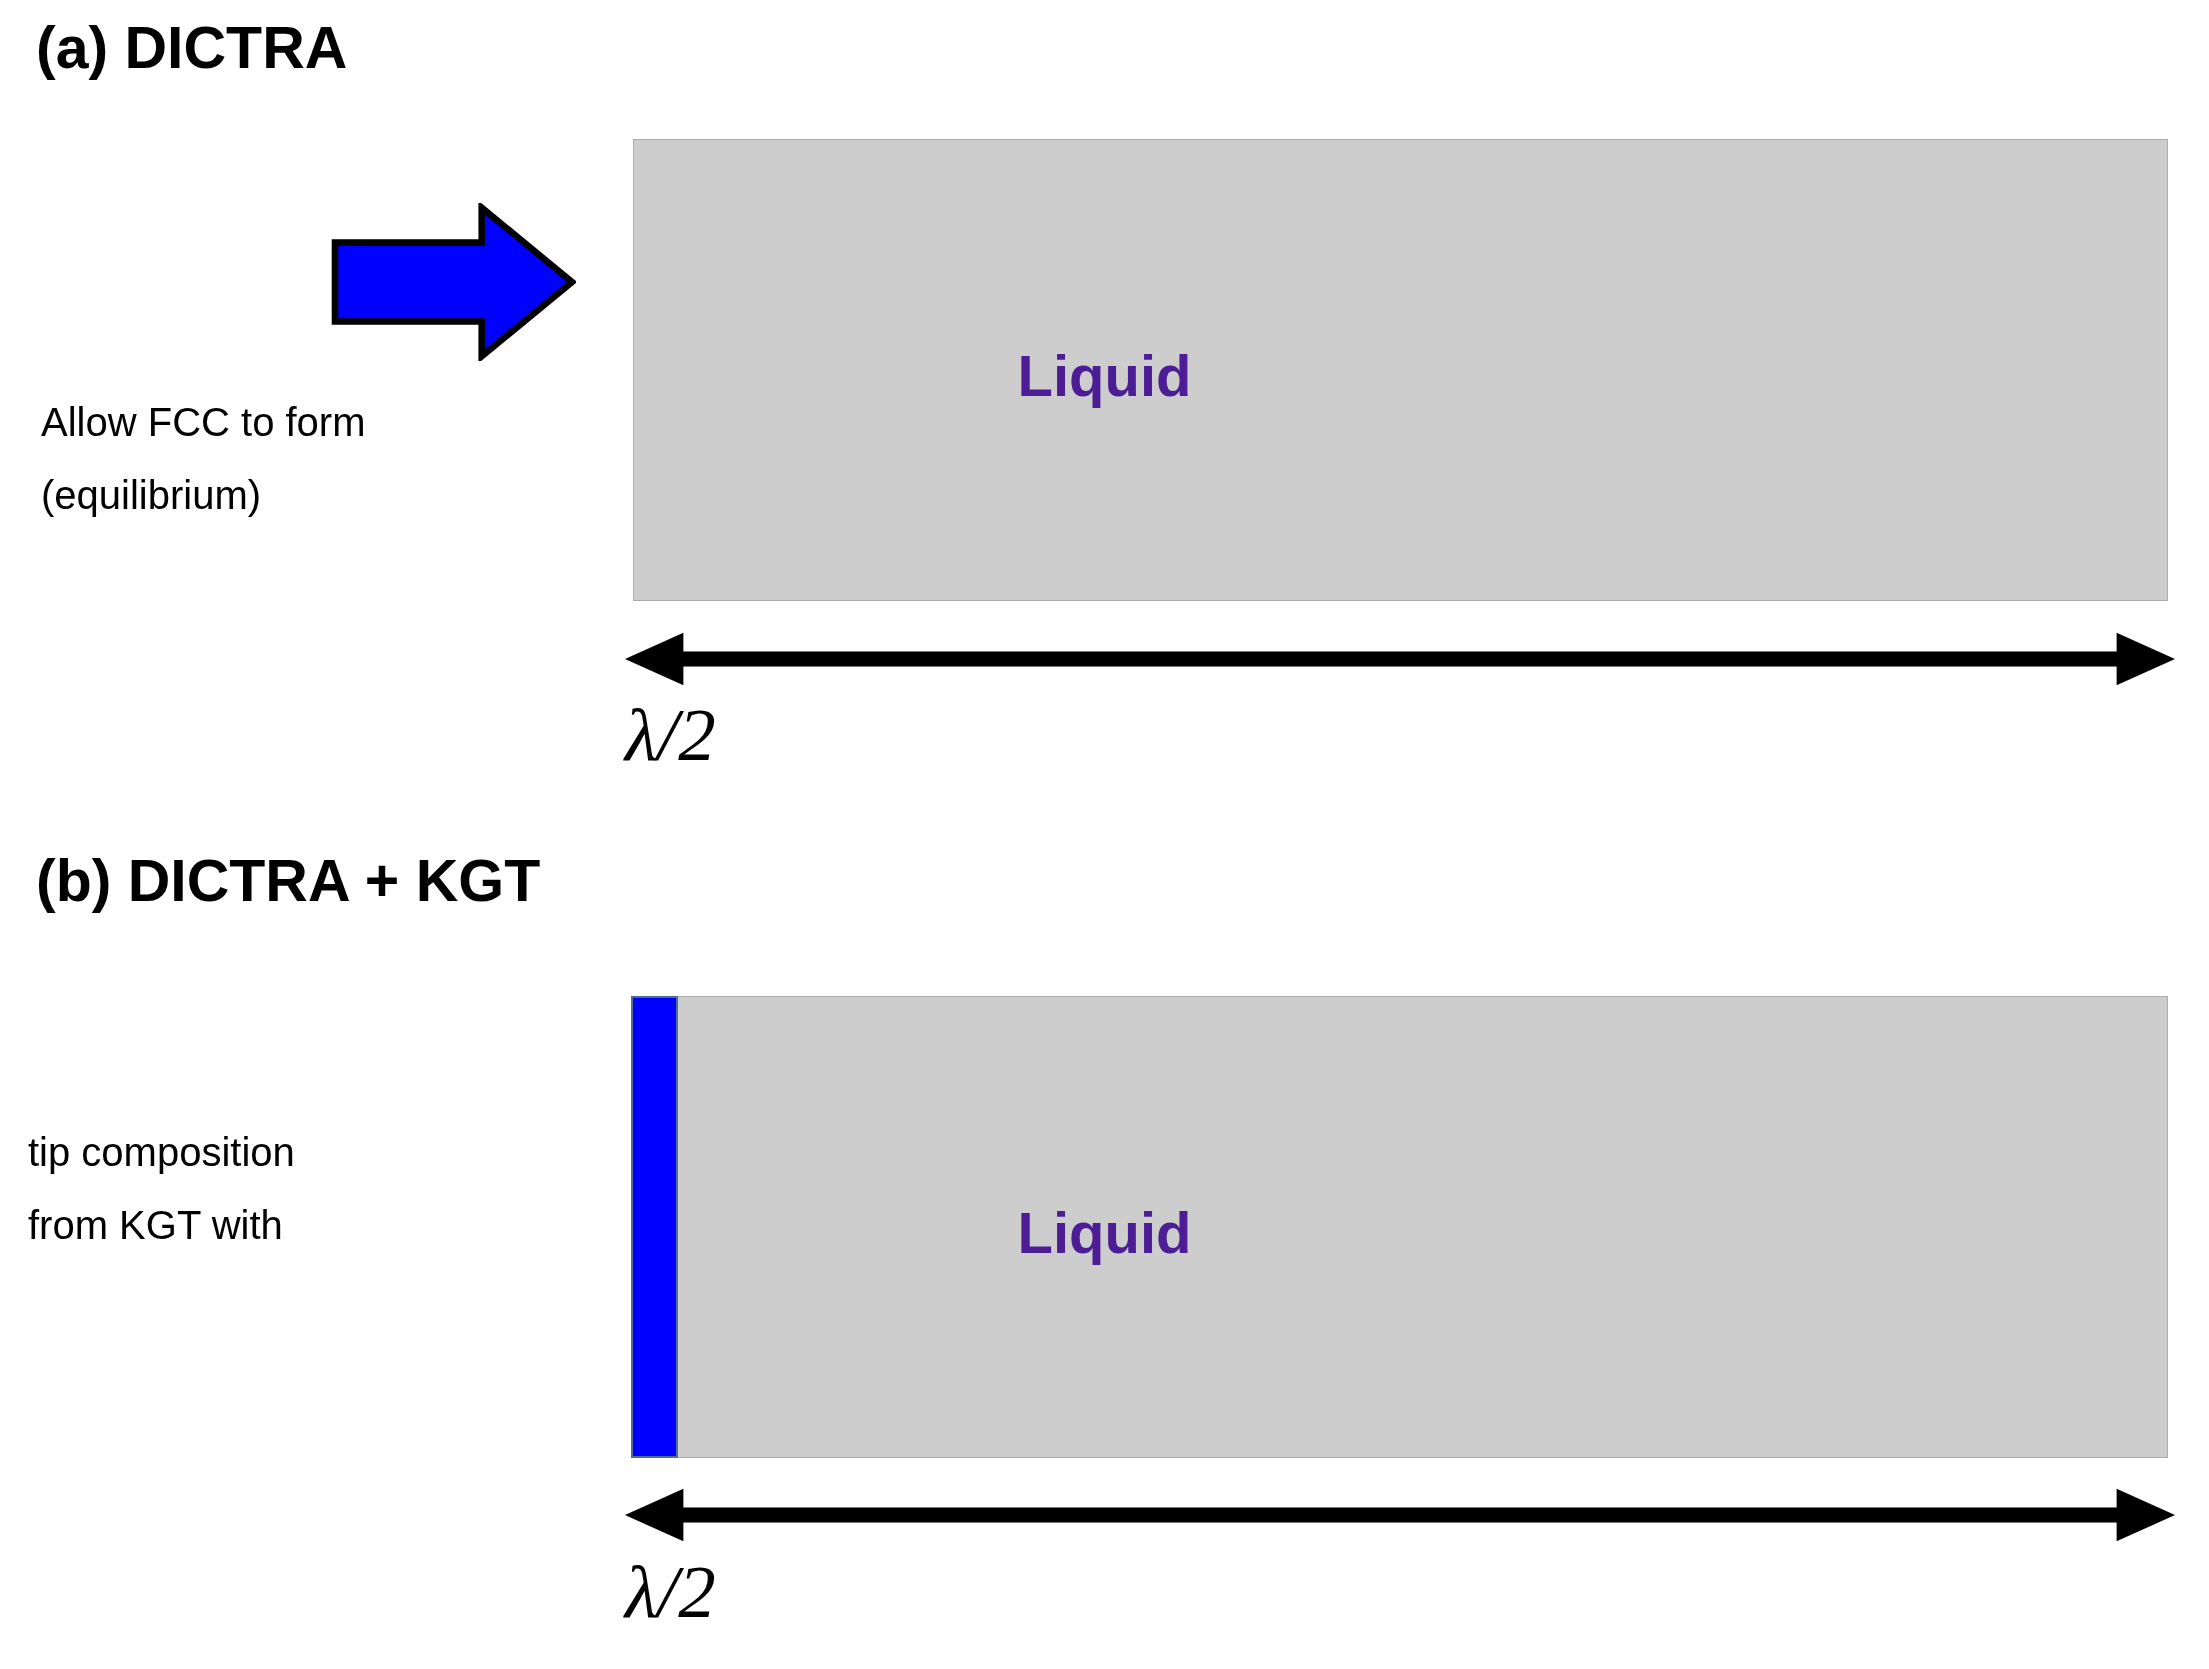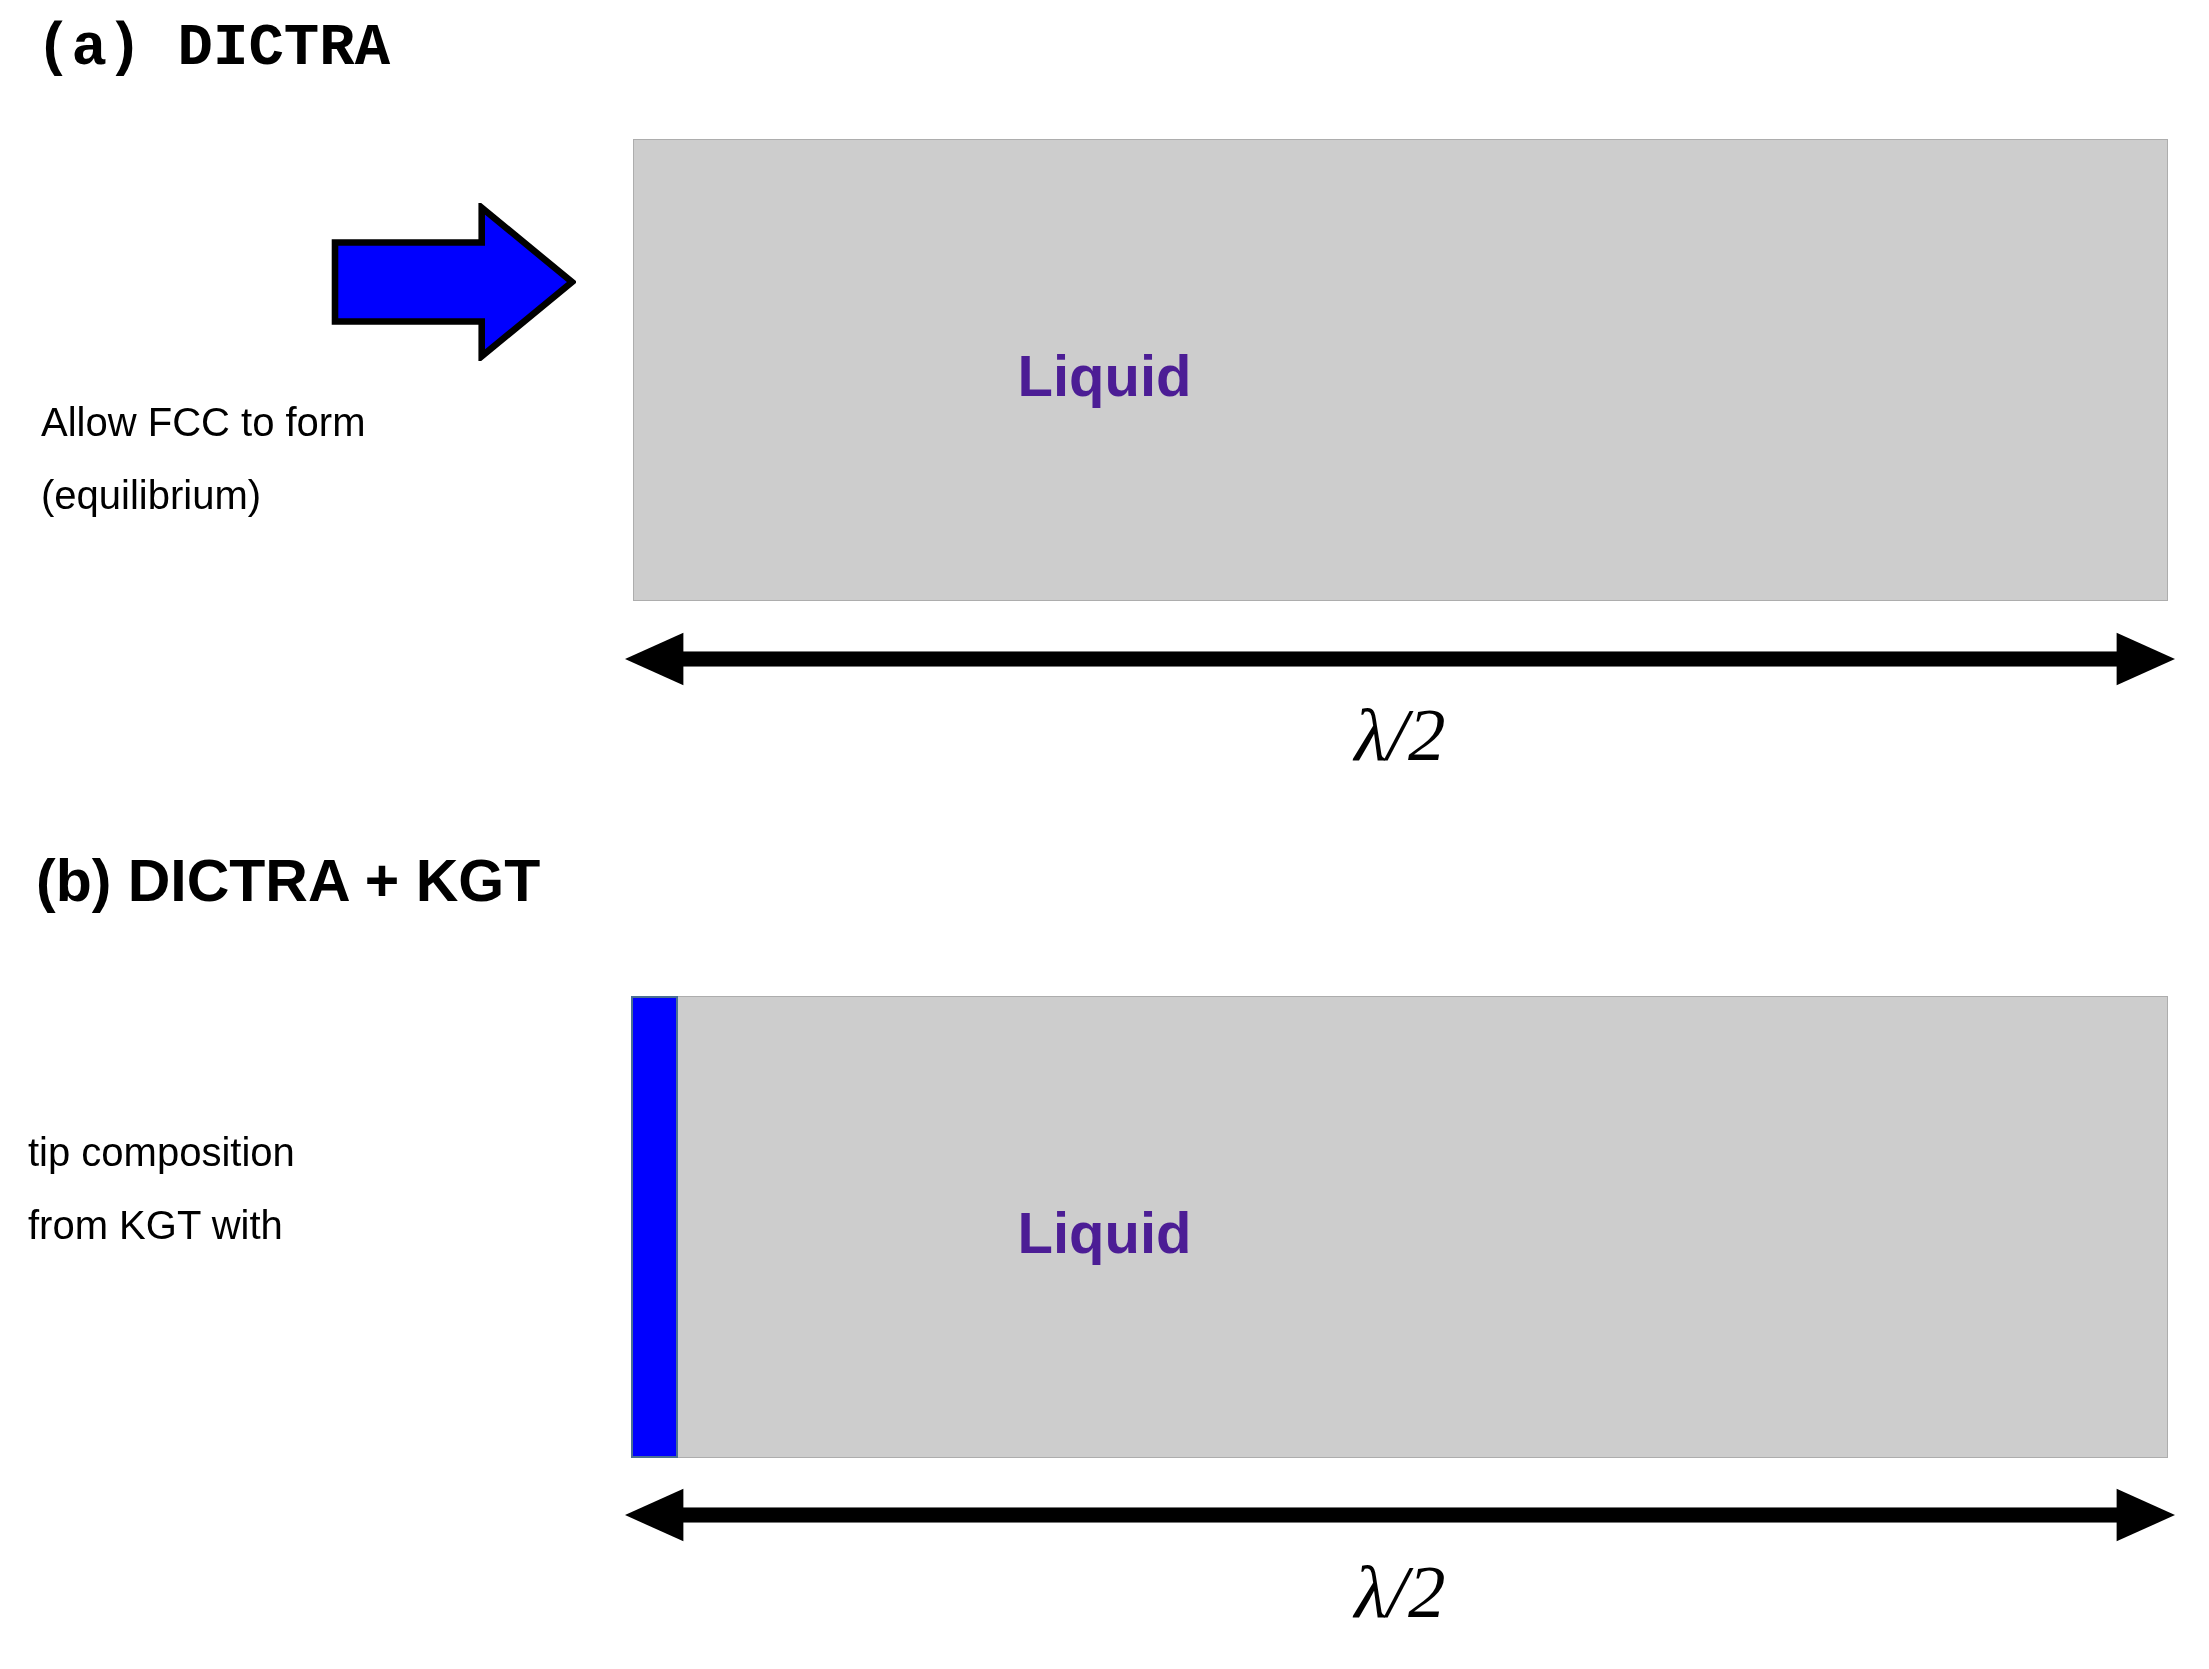--- a/index.html
+++ b/index.html
@@ -23,21 +23,21 @@
   .panel-title {
     position: absolute;
     font-family: "Liberation Sans", sans-serif;
     font-weight: bold;
     font-size: 59px;
     line-height: 1;
     letter-spacing: 0px;
     white-space: nowrap;
     color: #000000;
   }
-  #title-a { left: 36px;  top: 19px; font-family: Liberation Mono, monospace;  }
+  #title-a { left: 36px;  top: 19px;  }
   #title-b { left: 36px;  top: 852px; }
 
   
   .caption {
     position: absolute;
     font-family: "Liberation Sans", sans-serif;
     font-weight: normal;
     font-size: 40px;
     line-height: 73px;
     color: #000000;
@@ -100,21 +100,20 @@
     height: 66px;
   }
   #dim-a { top: 626px; }
   #dim-b { top: 1482px; }
 
   
   .lambda-label {
     position: absolute;
     left: 625px;
     width: 1550px;
-    text-align: center;
     font-family: "Liberation Serif", serif;
     font-style: italic;
     font-size: 75px;
     line-height: 1;
     color: #000000;
   }
   #lambda-a { top: 697px; }
   #lambda-b { top: 1554px; }
 </style>
 </head>

